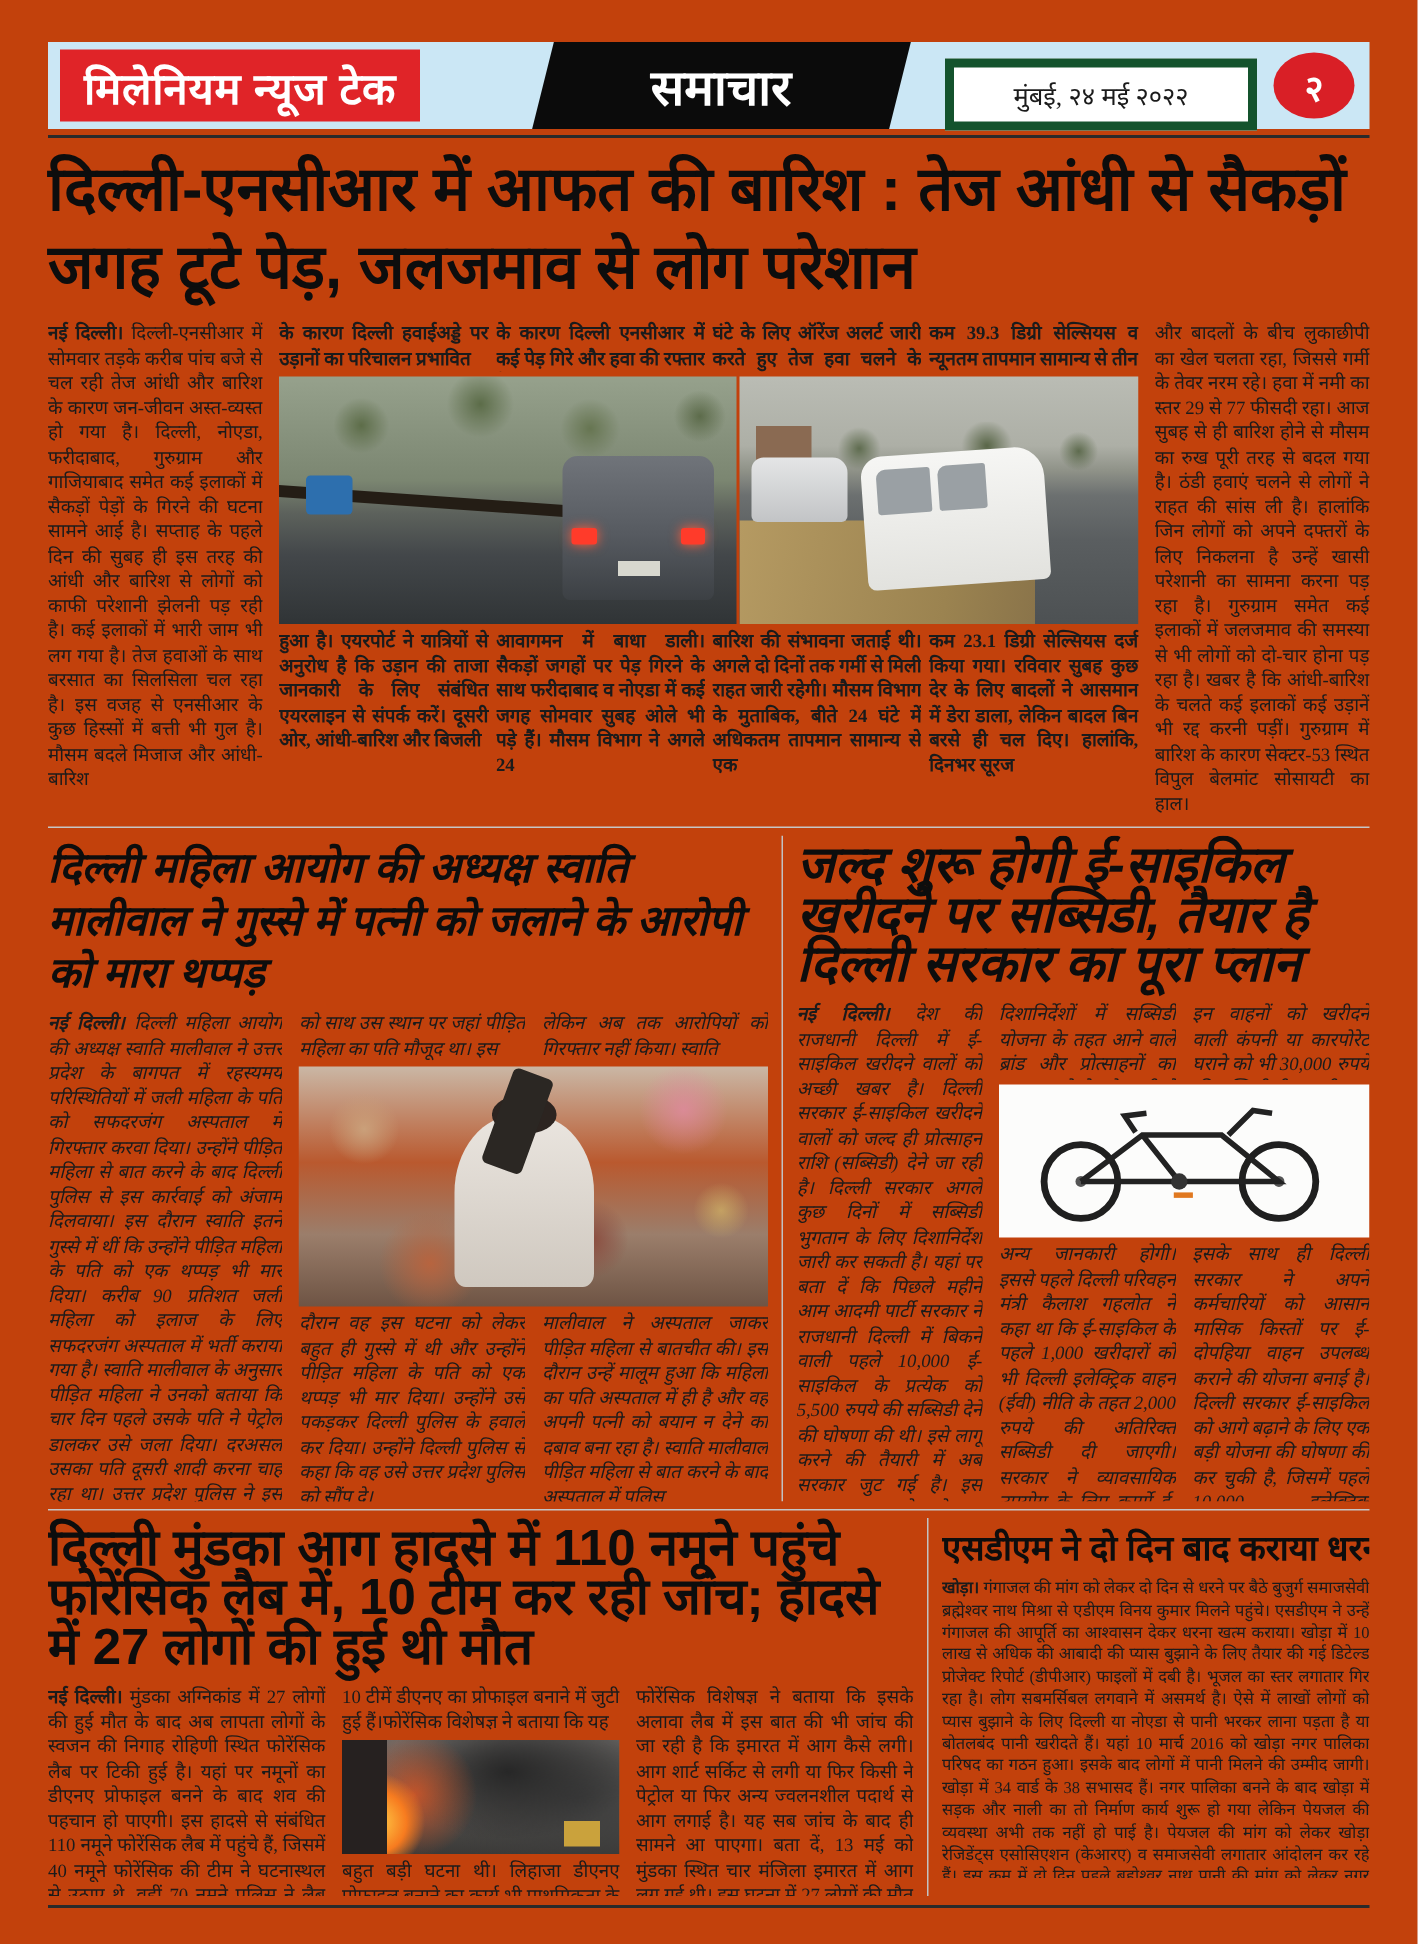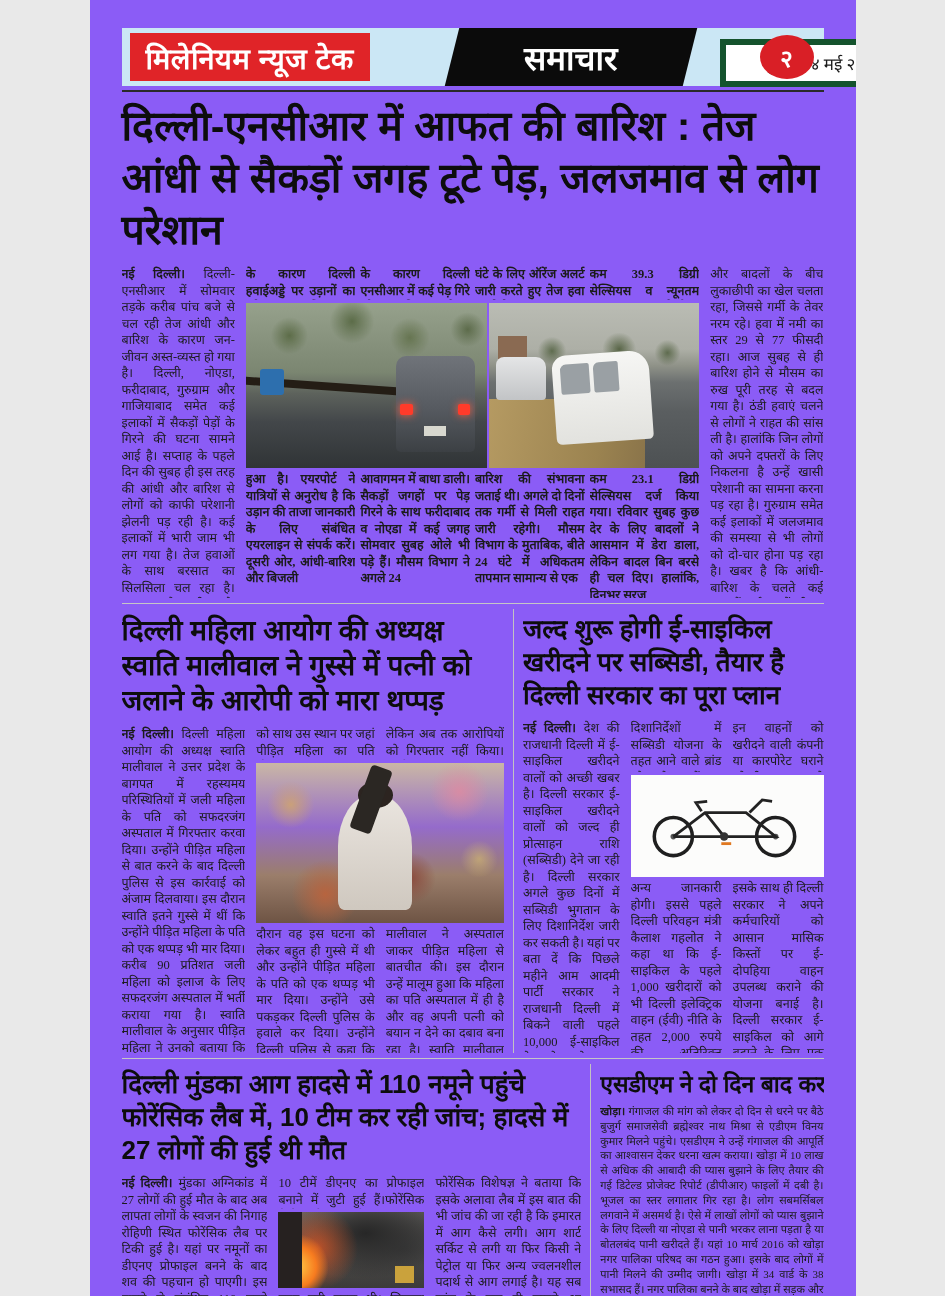--- a/index.html
+++ b/index.html
@@ -1,16 +1,16 @@
 <!DOCTYPE html>
 <html lang="hi"><head>
 <meta charset="utf-8">
 <style>
   html,body{margin:0;padding:0;background:#e9e9e9;}
-  .page{position:relative;width:766px;height:1296px;background:#8b5cf6;margin:0 auto;
+  .page{position:relative;width:945px;height:1296px;background:#c2410c;margin:0 auto;
         font-family:"Liberation Serif", serif;color:#1b1b1b;overflow:hidden;}
   .content{position:absolute;left:32px;right:32px;top:0;}
 
   
   .masthead{position:relative;margin-top:28px;height:58px;background:#cbe7f5;}
   .brand{position:absolute;left:8px;top:5px;height:48px;background:#e02428;color:#fff;
          font-family:"Liberation Sans",sans-serif;font-weight:bold;font-size:29px;
          display:flex;align-items:center;padding:0 16px;letter-spacing:.5px;}
   .tab{position:absolute;left:330px;top:0;width:238px;height:58px;background:#0b0b0b;
        transform:skewX(-14deg);display:flex;align-items:center;justify-content:center;}
@@ -21,40 +21,40 @@
        font-weight:normal;font-size:17px;}
   .pagenum{position:absolute;right:10px;top:7px;width:54px;height:44px;background:#d91f26;
        border-radius:50%;color:#fff;display:flex;align-items:center;justify-content:center;
        font-weight:bold;font-size:24px;font-family:"Liberation Sans",sans-serif;}
   .rule-top{height:2px;background:#2a2a2a;margin-top:4px;}
 
   
   h1,h2{font-family:"Liberation Sans",sans-serif;color:#0d0d0d;text-align:left;margin:0;}
   h1.main{font-size:41px;line-height:52px;font-weight:800;margin:8px 0 10px;}
   h2.sub{font-size:28px;line-height:35px;font-weight:800;margin:4px 0 8px;}
-  h2.sub.small{font-size:26px;line-height:33px;}
+  h2.sub.small{font-size:34px;line-height:33px;}
   h2.one{font-size:23px;line-height:40px;font-weight:800;white-space:nowrap;overflow:hidden;}
 
   
   .body-txt{font-size:12.5px;line-height:16.5px;text-align:justify;}
   .lead{font-weight:bold;}
   .cols{display:flex;gap:11px;}
   .col{flex:1;overflow:hidden;}
   .hsep{height:1px;background:#c6c6c6;margin:5px 0;}
   .vsep{width:1px;background:#c2c2c2;margin:0 9px;}
   .rule-bottom{height:2px;background:#2a2a2a;margin-top:6px;}
 
   .storm-cols{height:332px;}
   .mid{flex:4;display:flex;flex-direction:column;overflow:hidden;}
   .mid-tops,.mid-bottoms{display:flex;gap:5px;overflow:hidden;font-weight:bold;}
   .mid-tops{height:34px;flex:none;}
   .mid-bottoms{flex:1;}
   .photo-strip{display:flex;height:165px;flex:none;margin:3px 0;gap:2px;}
 
-  .row2{display:flex;height:444px;overflow:hidden;}
+  .row2{display:flex;height:444px;overflow:hidden;font-style:italic;}
   .art-maliwal{width:54.5%;overflow:hidden;}
   .art-ecycle{flex:1;overflow:hidden;}
   .row2 .cols{height:356px;}
   .rblock{flex:2;display:flex;flex-direction:column;overflow:hidden;}
   .rblock .tops{display:flex;gap:11px;height:34px;flex:none;overflow:hidden;}
   .rblock .tops3{height:52px;}
   .rblock .bottoms{display:flex;gap:11px;flex:1;overflow:hidden;}
 
   .row3{display:flex;height:252px;overflow:hidden;}
   .art-mundka{width:65.5%;overflow:hidden;}

